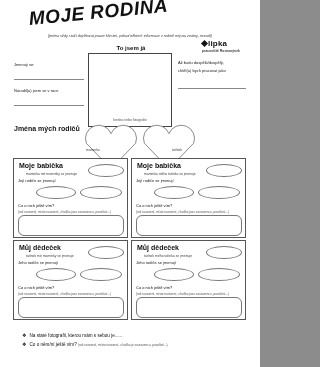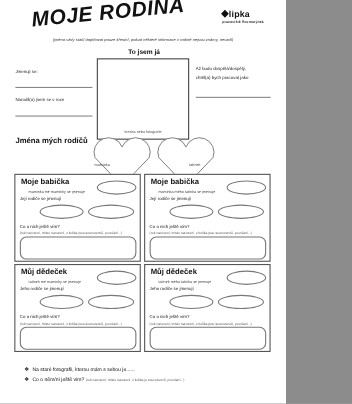--- a/index.html
+++ b/index.html
@@ -11,21 +11,21 @@
   
   .title-wrap{position:absolute;left:28px;top:4px;width:170px;height:30px;}
   .title{
     font-family:"Liberation Sans",sans-serif;
     font-weight:bold;font-style:italic;font-size:19px;letter-spacing:.5px;
     color:#111;white-space:nowrap;
     transform:rotate(-5.5deg);transform-origin:left bottom;
     position:absolute;left:2px;top:4px;
   }
   .logo{position:absolute;right:6px;top:8px;width:52px;text-align:left;}
-  .logo-main{font-size:8px;font-weight:bold;color:#111;letter-spacing:.2px;line-height:9px;}
+  .logo-main{font-size:8px;font-weight:bold;color:#111;letter-spacing:.2px;line-height:9px;margin-top:31px;}
   .logo-mark{display:inline-block;width:5px;height:5px;background:#111;
     transform:rotate(45deg);margin-right:1px;vertical-align:middle;}
   .logo-sub{font-size:3.2px;color:#333;letter-spacing:.1px;line-height:4px;margin-top:1px;
     font-weight:bold;}
   .subtitle{
     position:absolute;left:0;right:0;top:34px;text-align:center;
     font-size:3.6px;font-style:italic;color:#333;letter-spacing:.05px;
   }
   
   .self-title{

